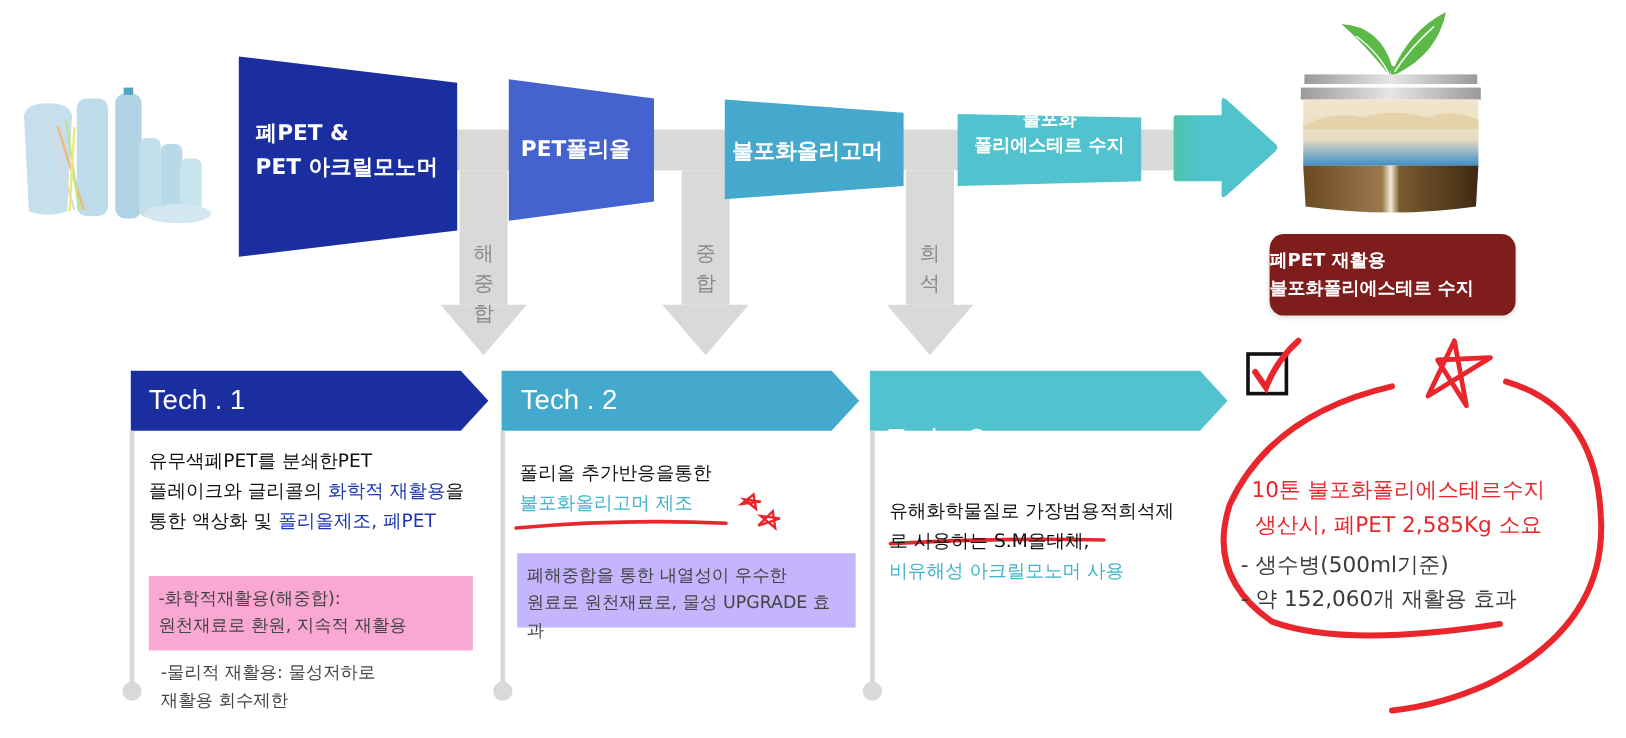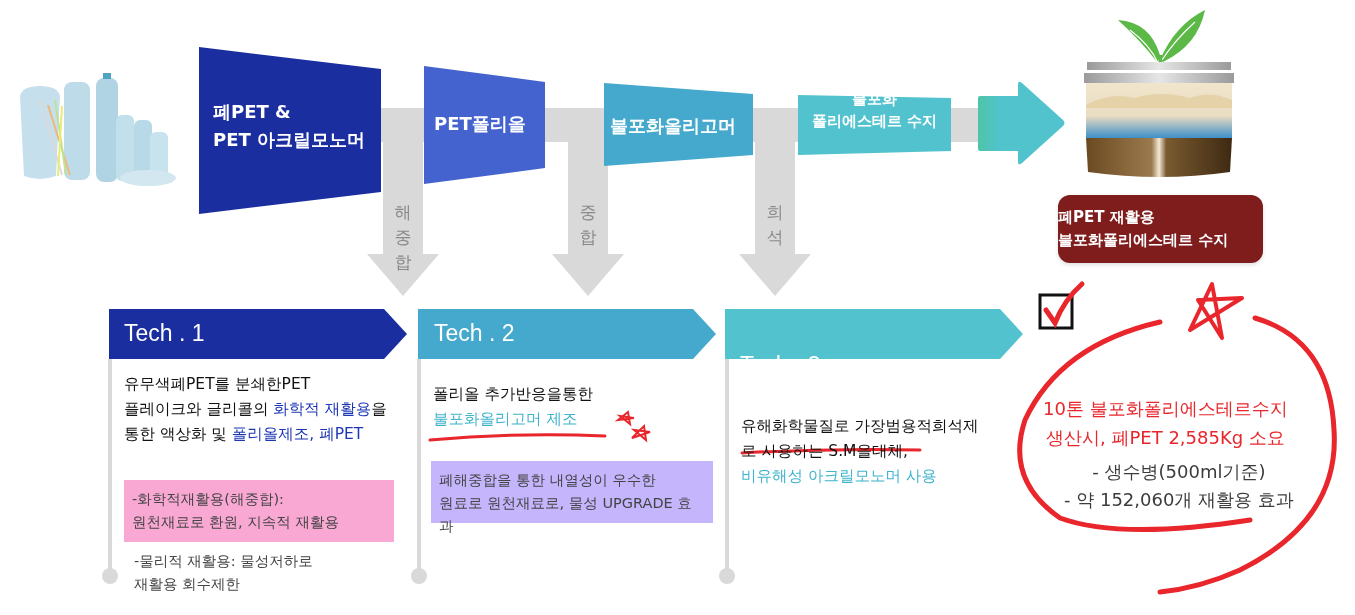--- a/index.html
+++ b/index.html
@@ -193,16 +193,16 @@
 
 <div class="box" style="left:431px; top:461px; width:282px; height:62px; background:#c4b5fd;">
   <div>폐해중합을 통한 내열성이 우수한</div>
   <div>원료로 원천재료로, 물성 UPGRADE 효과</div>
 </div>
 
 <div class="result-red" style="left:1043px; top:394px;">
   <div>10톤 불포화폴리에스테르수지</div>
   <div style="padding-left:3px;">생산시, 폐PET 2,585Kg 소요</div>
 </div>
-<div class="result-gray" style="left:1064px; top:458px;text-align:center;">
+<div class="result-gray" style="left:1034px; top:458px;">
   <div>- 생수병(500ml기준)</div>
   <div>- 약 152,060개 재활용 효과</div>
 </div>
 
 </body></html>

